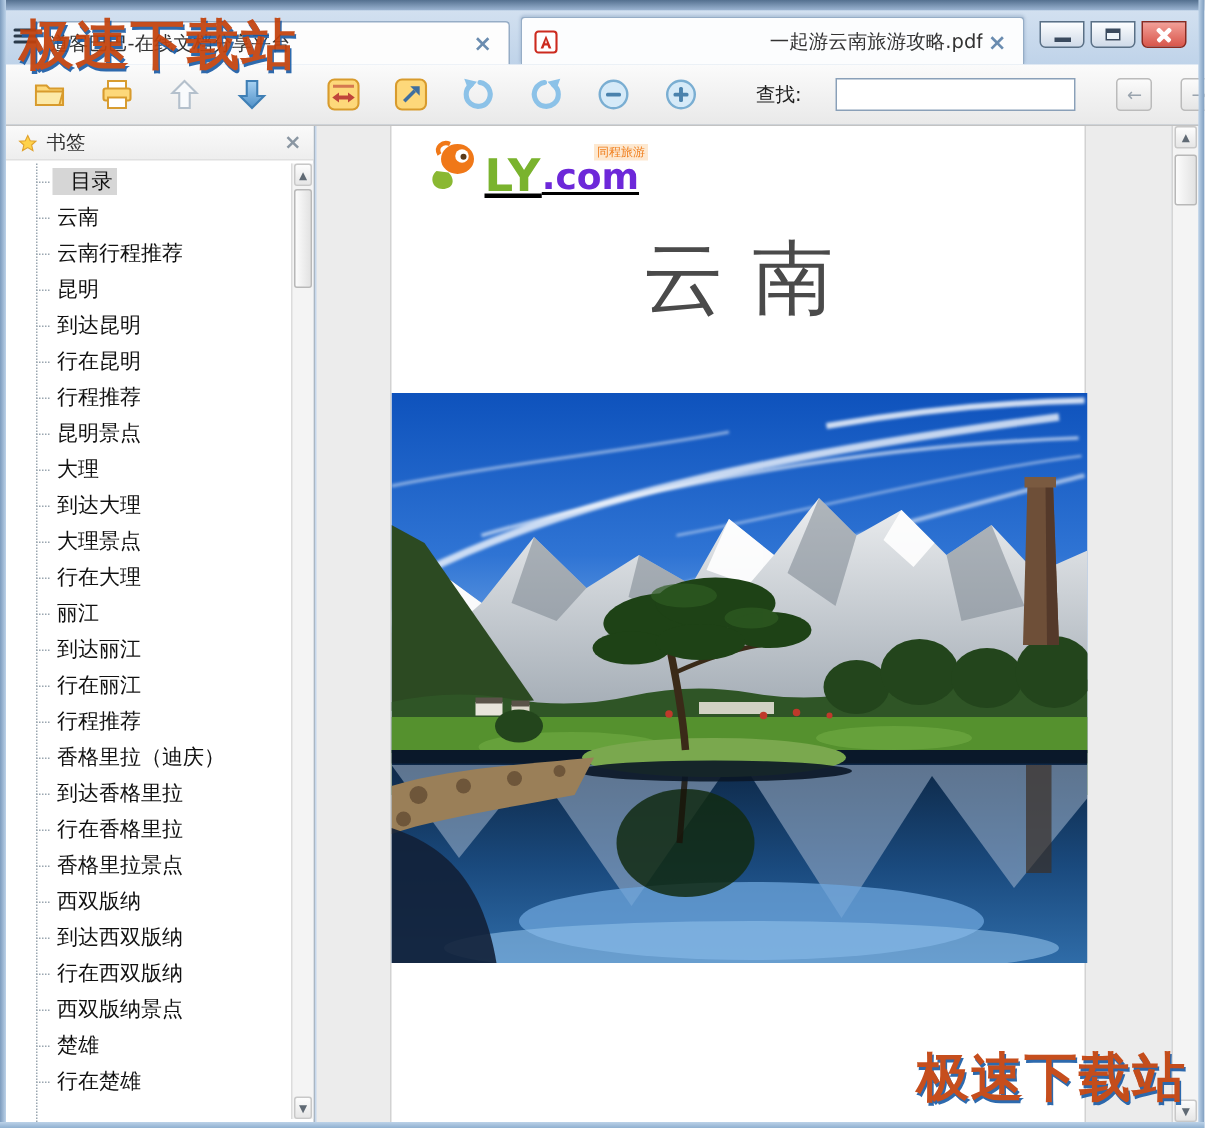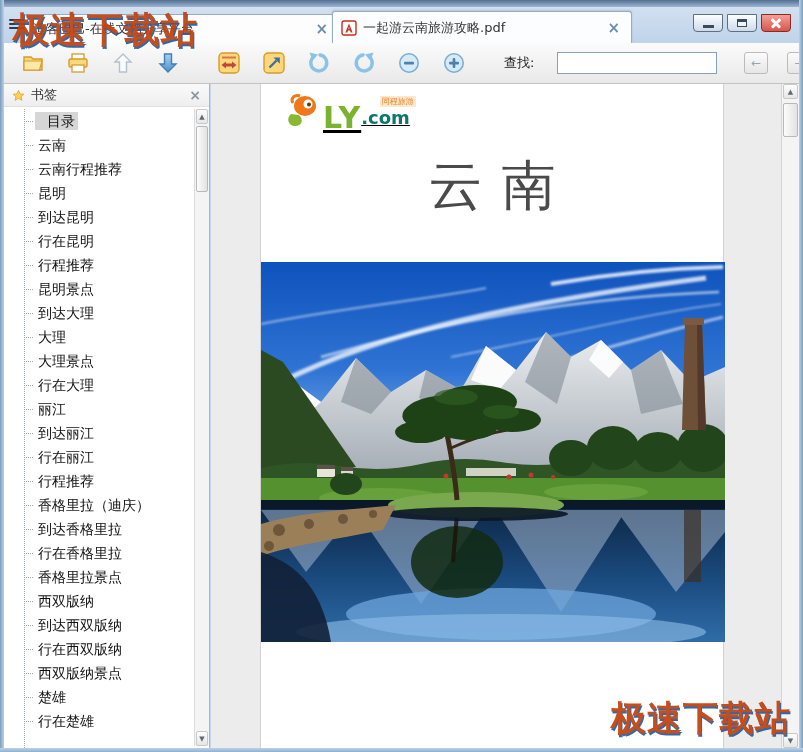--- a/index.html
+++ b/index.html
@@ -18,22 +18,22 @@
 
   
   .tabbar { position:absolute; left:4px; top:7px; right:4px; height:36px;
     background:linear-gradient(#d2e0f0,#bfd3e9); }
   .menu-icon { position:absolute; left:5px; top:12px; width:16px; height:13px; cursor:pointer; }
   .menu-icon i { display:block; height:2px; background:#2a3a4a; margin-bottom:2px; border-radius:1px; }
   .tab { position:absolute; display:flex; align-items:center;
     border:1px solid #96adc6; border-bottom:none; border-radius:3px 3px 0 0;
     font-size:13px; color:#333; }
   .tab-inactive { left:20px; top:7px; width:316px; height:29px; background:#fdfdfd; padding:0 8px; }
-  .tab-active { left:328px; top:4px; width:300px; height:32px; background:#fcfdfe;
-    padding:0 8px; box-shadow:0 -1px 2px rgba(80,110,150,.25); }
+  .tab-active { left:343px; top:4px; width:336px; height:32px; background:#fcfdfe;
+    padding:0 8px; box-shadow:0 -1px 2px rgba(80,110,150,.25);text-align:right; }
   .tab-label { flex:1; white-space:nowrap; overflow:hidden; }
   .tab-close { color:#6a8cb0; font-size:15px; font-weight:bold; padding:0 3px; cursor:pointer; }
   .pdficon { margin-right:6px; flex:0 0 auto; }
 
   
   .winbtns { position:absolute; right:8px; top:7px; display:flex; gap:4px; }
   .wbtn { width:30px; height:18px; border:1px solid #5a7086; border-radius:0 0 4px 4px;
     background:linear-gradient(#fdfeff,#cfdae8); display:flex; align-items:center;
     justify-content:center; cursor:pointer; }
   .wbtn-close { background:linear-gradient(#f2a098,#d8554a); border-color:#8a2a20; }
@@ -91,21 +91,21 @@
     border-radius:2px; background:linear-gradient(90deg,#fcfcfc,#e2e2e2); cursor:grab; }
   .panel-thumb { top:17px; height:66px; }
 
   
   .docarea { position:absolute; left:207px; top:0; right:18px; bottom:0; background:#ececec; }
   .page { position:absolute; left:49px; top:0; width:464px; height:664px; background:#fff;
     border-left:1px solid #d2d2d2; border-right:1px solid #d2d2d2; }
   .logo { position:absolute; left:20px; top:9px; display:flex; align-items:flex-end; }
   .logo-text { position:relative; display:flex; align-items:center; margin-left:2px; padding-top:10px;text-decoration:underline; }
   .logo-brand { font-size:30px; font-weight:bold; color:#7ab32e; line-height:.9; letter-spacing:1px; }
-  .logo-suffix { font-size:18px; font-weight:bold; color:#0f766e; line-height:1; }
+  .logo-suffix { font-size:24px; font-weight:bold; color:#6d28d9; line-height:1; }
   .logo-tagline { position:absolute; right:-6px; top:2px; font-size:8px; color:#f08020;
     background:#fde8d0; padding:0 2px; white-space:nowrap; }
   .page-title { position:absolute; left:0; top:66px; width:100%; text-align:center;
     font-family:"DejaVu Serif","Liberation Serif",serif; font-size:54px; color:#4a4a4a;
     letter-spacing:.35em; text-indent:.35em; }
   .photo { position:absolute; left:0; top:178px; width:464px; height:380px; display:block; }
 
   
   .doc-scroll { right:0; top:0; bottom:0; width:18px; border-left:1px solid #d5d5d5; background:#f4f4f4; position:absolute; }
   .doc-thumb { top:19px; height:34px; }
@@ -268,22 +268,22 @@
         <div class="tree-vline"></div>
         <ul class="bookmark-list">
             <li class="bookmark-item selected"><span class="bookmark-label">目录</span></li>
             <li class="bookmark-item"><span class="bookmark-label">云南</span></li>
             <li class="bookmark-item"><span class="bookmark-label">云南行程推荐</span></li>
             <li class="bookmark-item"><span class="bookmark-label">昆明</span></li>
             <li class="bookmark-item"><span class="bookmark-label">到达昆明</span></li>
             <li class="bookmark-item"><span class="bookmark-label">行在昆明</span></li>
             <li class="bookmark-item"><span class="bookmark-label">行程推荐</span></li>
             <li class="bookmark-item"><span class="bookmark-label">昆明景点</span></li>
+            <li class="bookmark-item"><span class="bookmark-label">大理</span></li>
             <li class="bookmark-item"><span class="bookmark-label">到达大理</span></li>
-            <li class="bookmark-item"><span class="bookmark-label">大理</span></li>
             <li class="bookmark-item"><span class="bookmark-label">大理景点</span></li>
             <li class="bookmark-item"><span class="bookmark-label">行在大理</span></li>
             <li class="bookmark-item"><span class="bookmark-label">丽江</span></li>
             <li class="bookmark-item"><span class="bookmark-label">到达丽江</span></li>
             <li class="bookmark-item"><span class="bookmark-label">行在丽江</span></li>
             <li class="bookmark-item"><span class="bookmark-label">行程推荐</span></li>
             <li class="bookmark-item"><span class="bookmark-label">香格里拉（迪庆）</span></li>
             <li class="bookmark-item"><span class="bookmark-label">到达香格里拉</span></li>
             <li class="bookmark-item"><span class="bookmark-label">行在香格里拉</span></li>
             <li class="bookmark-item"><span class="bookmark-label">香格里拉景点</span></li>

